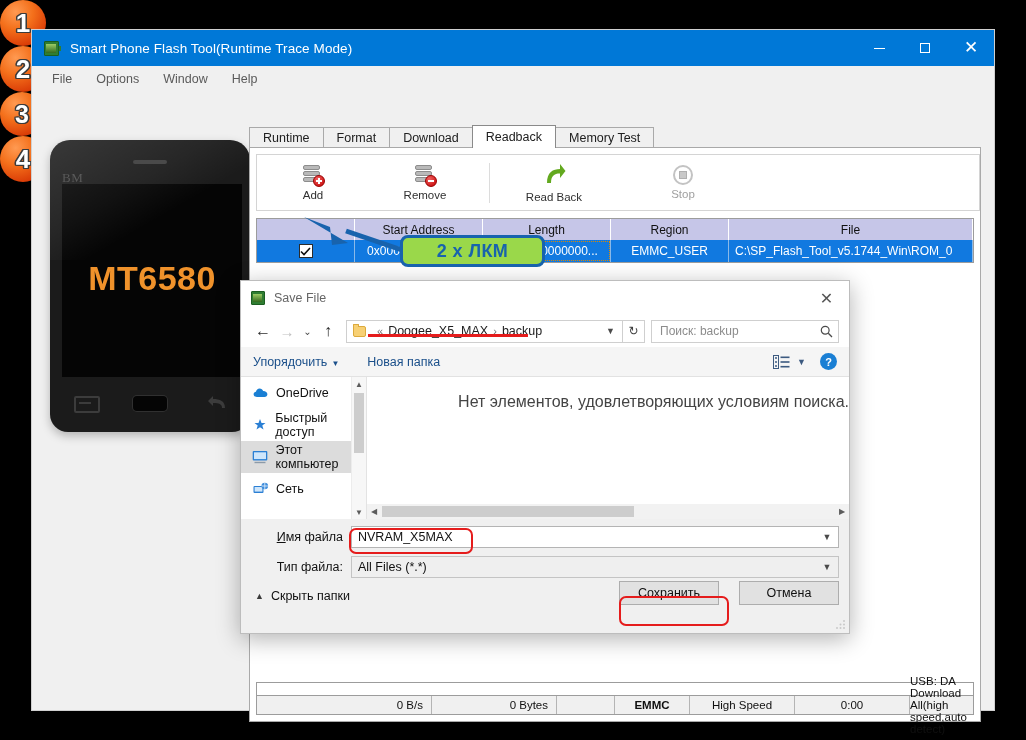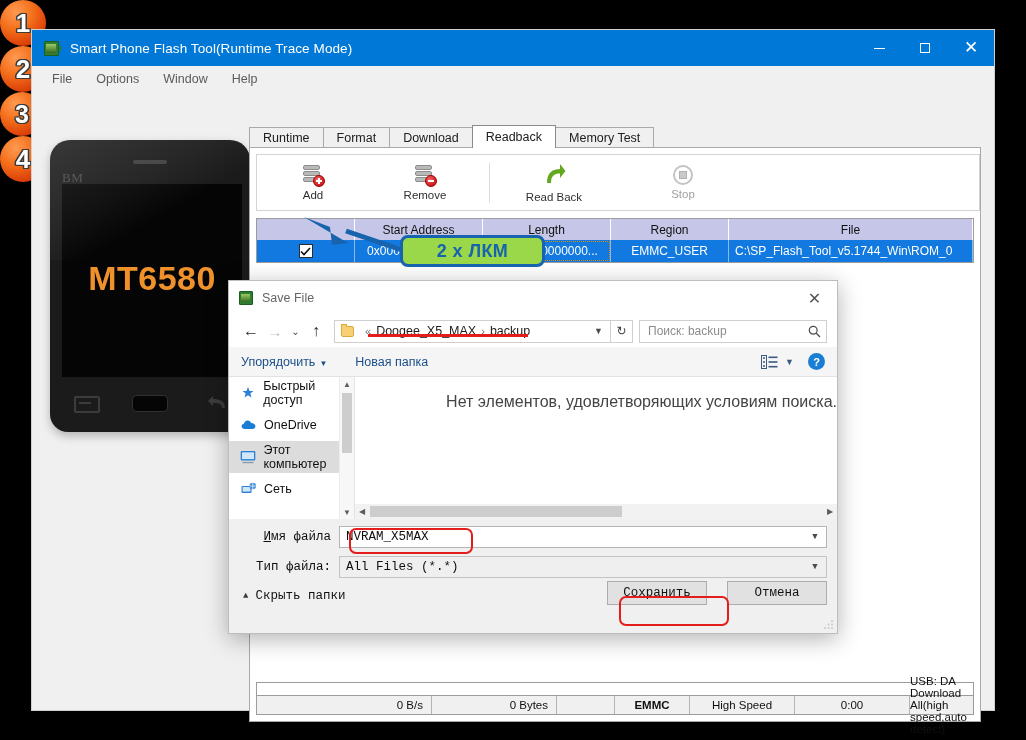--- a/index.html
+++ b/index.html
@@ -137,21 +137,21 @@
   .statbar{display:flex;height:20px;border:1px solid #9c9c9c;background:#f0f0f0;box-sizing:border-box;
     font-family:"Liberation Sans",sans-serif;}
   .sb{font-size:11.5px;color:#101010;display:flex;align-items:center;justify-content:center;
     border-right:1px solid #b4b4b4;box-sizing:border-box;background:#f0f0f0;}
   .sb.r{justify-content:flex-end;padding-right:8px;}
   .sb:last-child{border-right:none;}
   .sb.b{font-weight:bold;}
 
   
   .dlg{
-    position:absolute;left:228px;top:280px;width:610px;height:354px;background:#a21caf;
+    position:absolute;left:240px;top:280px;width:610px;height:354px;background:#a21caf;
     border:1px solid #bdbdbd;box-sizing:border-box;box-shadow:0 5px 22px rgba(0,0,0,.30);
   }
   .dlg-tb{height:34px;display:flex;align-items:center;position:relative;background:#fff;}
   .dlg-icon{width:14px;height:14px;margin-left:10px;margin-right:9px;position:relative;
     background:#2f7d32;border:1px solid #1b5e20;border-radius:1px;box-sizing:border-box;}
   .dlg-icon:before{content:"";position:absolute;left:1px;top:2px;width:9px;height:8px;
     background:linear-gradient(#9ccc65,#33691e);}
   .dlg-title{font-size:12.5px;color:#666;}
   .dlg-close{position:absolute;right:0;top:0;width:45px;height:34px;display:flex;align-items:center;
     justify-content:center;color:#555;font-size:16px;font-weight:300;}
@@ -204,21 +204,21 @@
     display:flex;align-items:center;}
   .lph.n{flex:1;}
   .lph.d{width:112px;}
   .lph.t{width:70px;border-right:none;}
   .lp-empty{text-align:right;font-size:16px;color:#444;margin-top:16px;}
   .lp-hscroll{position:absolute;left:0;right:0;bottom:0;height:15px;background:#f2f2f2;display:flex;align-items:center;}
   .lp-hscroll .ar{width:14px;text-align:center;font-size:8px;color:#5c5c5c;}
   .lp-hscroll .thumb{flex:1;height:11px;background:#cdcdcd;margin:0 1px;}
   .lp-hscroll .rest{width:200px;}
 
-  .dlg-bottom{position:absolute;left:0;right:0;bottom:0;height:114px;background:#f0f0f0;font-family:Liberation Mono, monospace;}
+  .dlg-bottom{position:absolute;left:0;right:0;bottom:0;height:114px;background:#f0f0f0;}
   .fldrow{display:flex;align-items:center;height:24px;margin-top:6px;}
   .fldlbl{width:110px;text-align:right;padding-right:8px;font-size:12.5px;color:#101010;box-sizing:border-box;}
   .fldlbl u{text-decoration:underline;}
   .combo{flex:1;margin-right:10px;height:22px;border:1px solid #b4b4b4;background:#fff;display:flex;align-items:center;
     box-sizing:border-box;}
   .combo .val{flex:1;font-size:12.5px;color:#101010;padding-left:6px;}
   .combo .car{width:22px;text-align:center;font-size:9px;color:#4a4a4a;}
   .combo.gray{background:#efefef;border-color:#c4c4c4;}
   .btnrow{position:absolute;right:10px;bottom:28px;display:flex;gap:20px;}
   .dbtn{width:100px;height:24px;background:#e1e1e1;border:1px solid #adadad;font-size:12.5px;color:#101010;
@@ -440,33 +440,33 @@
         </span>
         <span style="font-size:9px;color:#3c5a80">▼</span>
       </div>
       <div class="helpbtn">?</div>
     </div>
 
     <div class="dlg-main">
       <div class="nav-pane">
         <div class="np-item">
           <span class="np-ic">
+            <svg width="16" height="12" viewBox="0 0 16 12">
+                <path d="M4 10 C1.8 10 0.6 8.6 0.6 7.2 C0.6 5.8 1.8 4.8 3 4.8 C3.2 2.9 4.8 1.6 6.6 1.6 C8.3 1.6 9.6 2.6 10.1 4 C12.4 3.9 14.4 5.3 14.4 7.2 C14.4 8.8 13.2 10 11.5 10 Z" fill="#1a7fd4"></path>
+              </svg>
+          </span>
+          <span>OneDrive</span>
+        </div>
+        <div class="np-item">
+          <span class="np-ic">
             <svg width="14" height="14" viewBox="0 0 14 14">
                 <path d="M7 1 L8.5 5 L12.5 5 L9.3 7.6 L10.5 11.6 L7 9.2 L3.5 11.6 L4.7 7.6 L1.5 5 L5.5 5 Z" fill="#2b7fd4"></path>
               </svg>
           </span>
           <span>Быстрый доступ</span>
-        </div>
-        <div class="np-item">
-          <span class="np-ic">
-            <svg width="16" height="12" viewBox="0 0 16 12">
-                <path d="M4 10 C1.8 10 0.6 8.6 0.6 7.2 C0.6 5.8 1.8 4.8 3 4.8 C3.2 2.9 4.8 1.6 6.6 1.6 C8.3 1.6 9.6 2.6 10.1 4 C12.4 3.9 14.4 5.3 14.4 7.2 C14.4 8.8 13.2 10 11.5 10 Z" fill="#1a7fd4"></path>
-              </svg>
-          </span>
-          <span>OneDrive</span>
         </div>
         <div class="np-item sel">
           <span class="np-ic">
             <svg width="16" height="14" viewBox="0 0 16 14">
                 <rect x="0.7" y="1" width="14.6" height="9.4" rx="1" fill="#2b7fd4"></rect>
                 <rect x="2" y="2.3" width="12" height="6.8" fill="#cfe6fb"></rect>
                 <rect x="2.5" y="11.8" width="11" height="1.4" fill="#8c9aa8"></rect>
               </svg>
           </span>
           <span>Этот компьютер</span>

